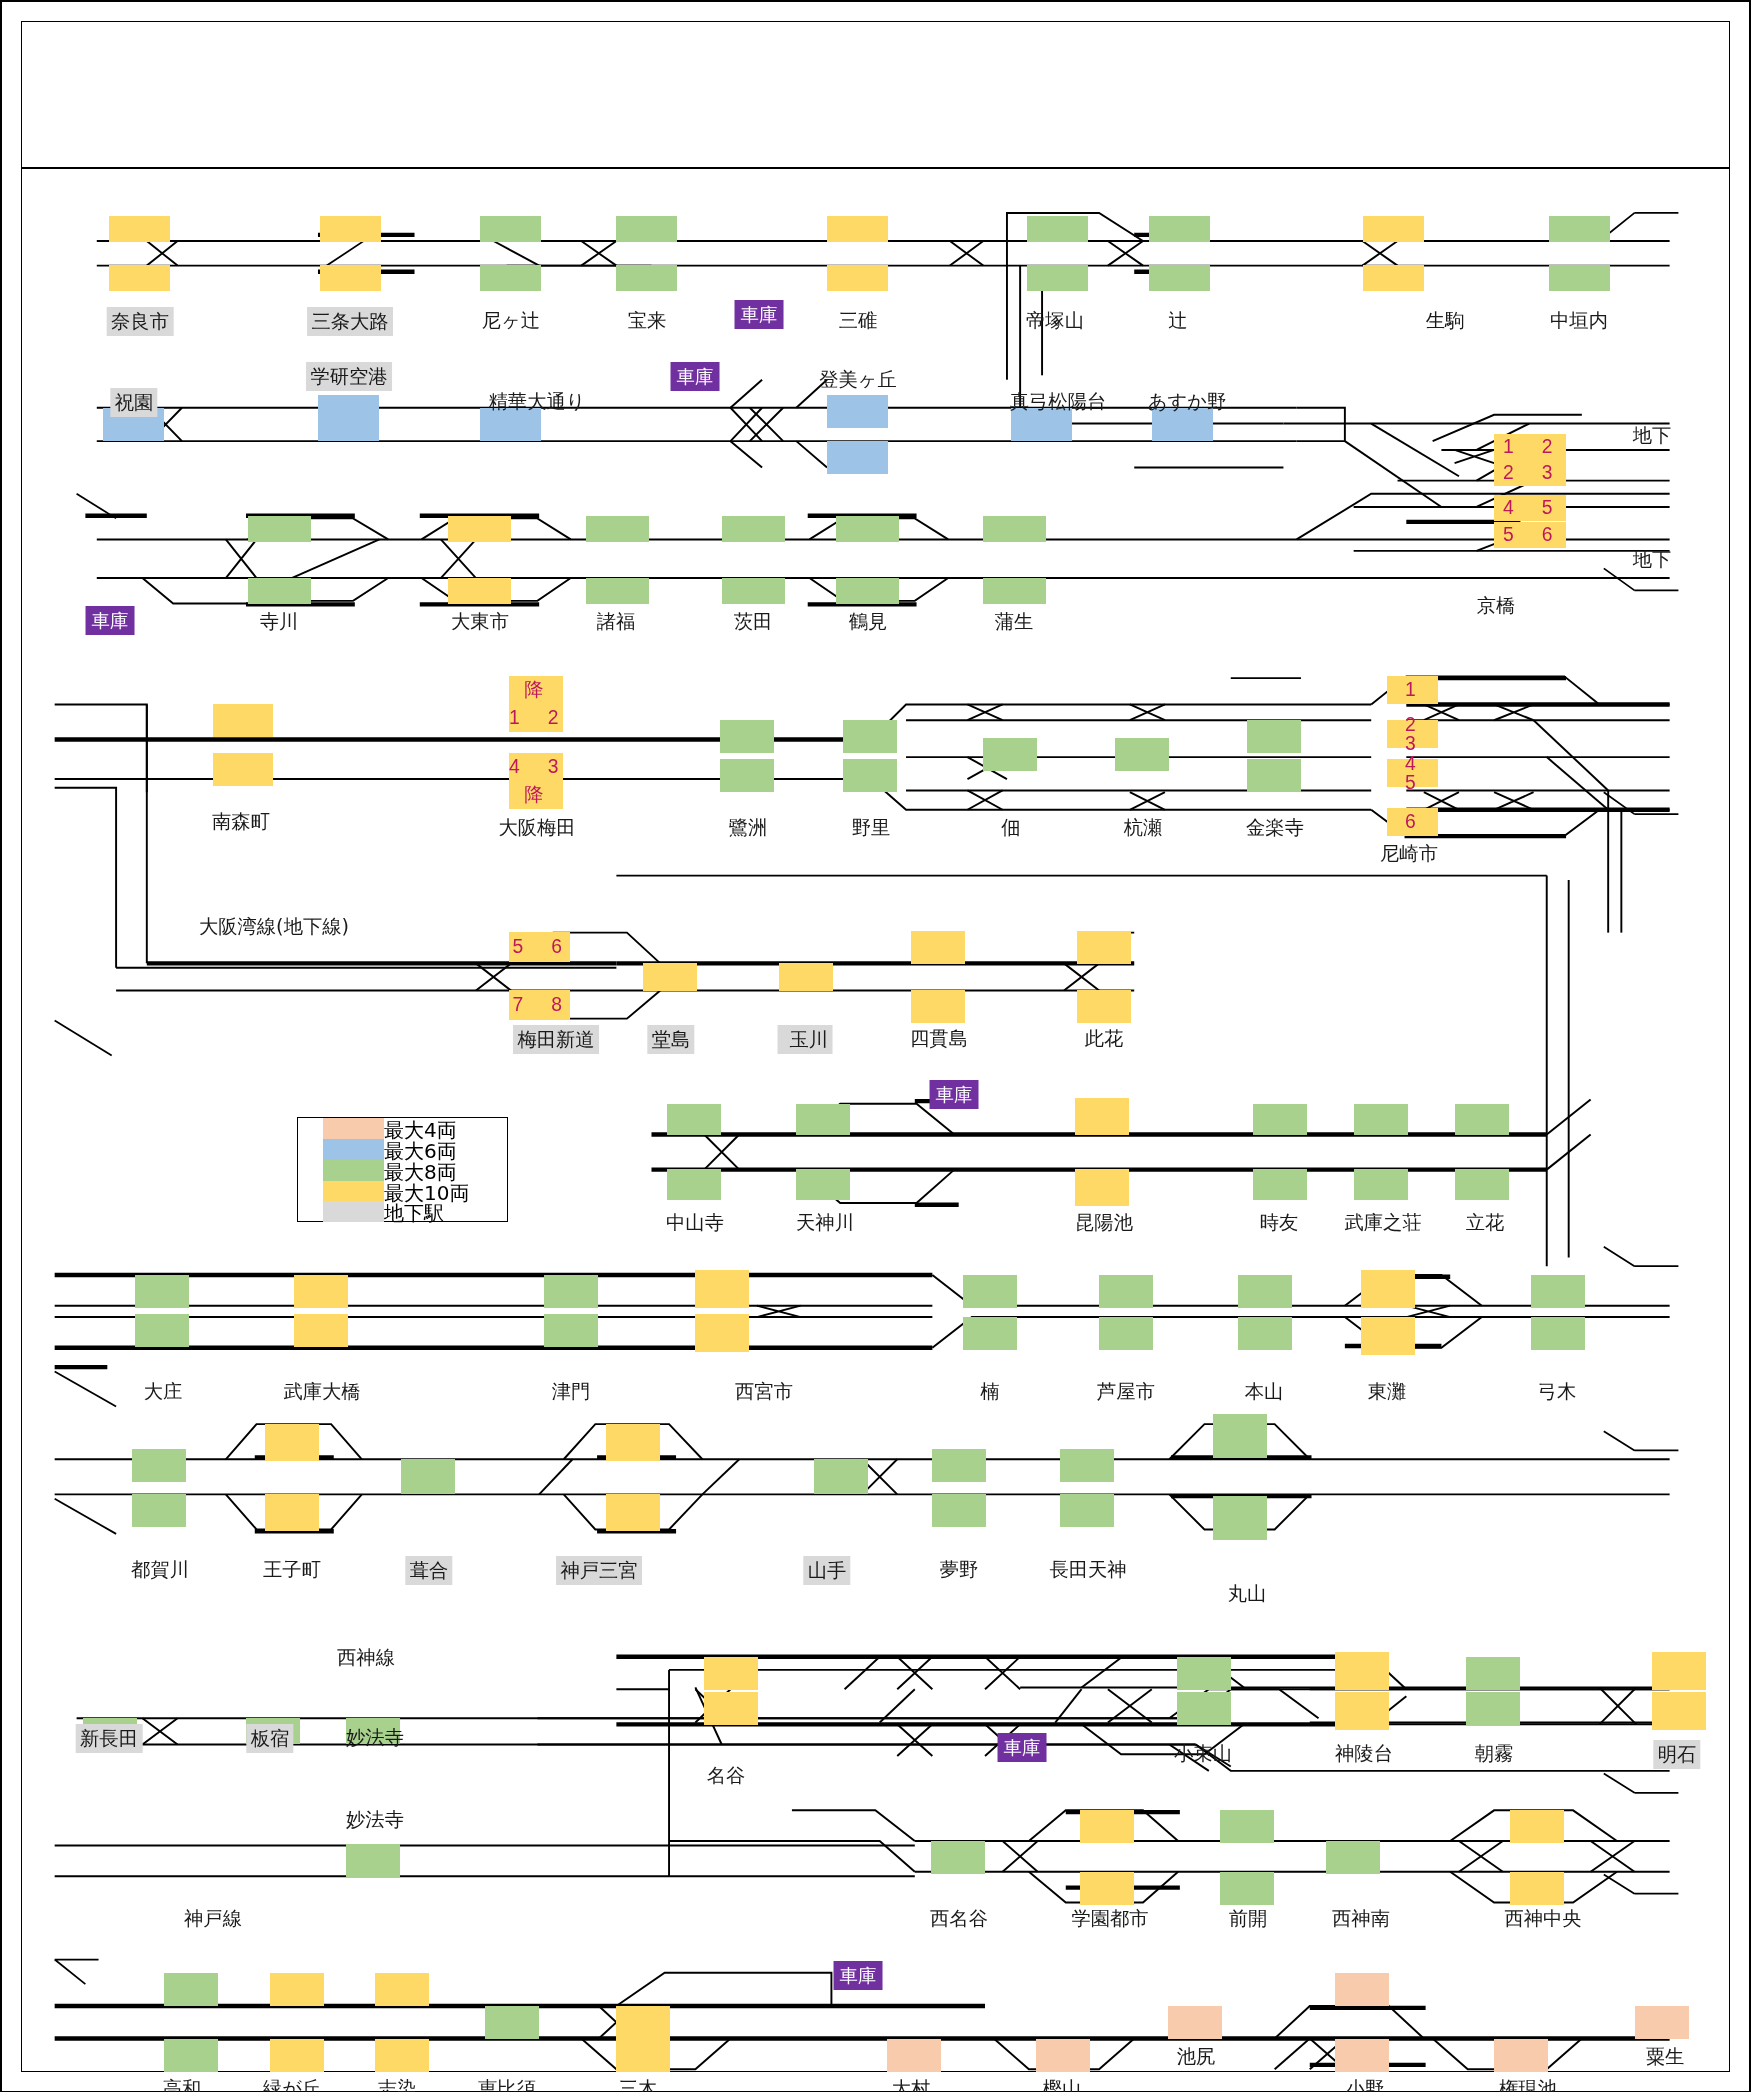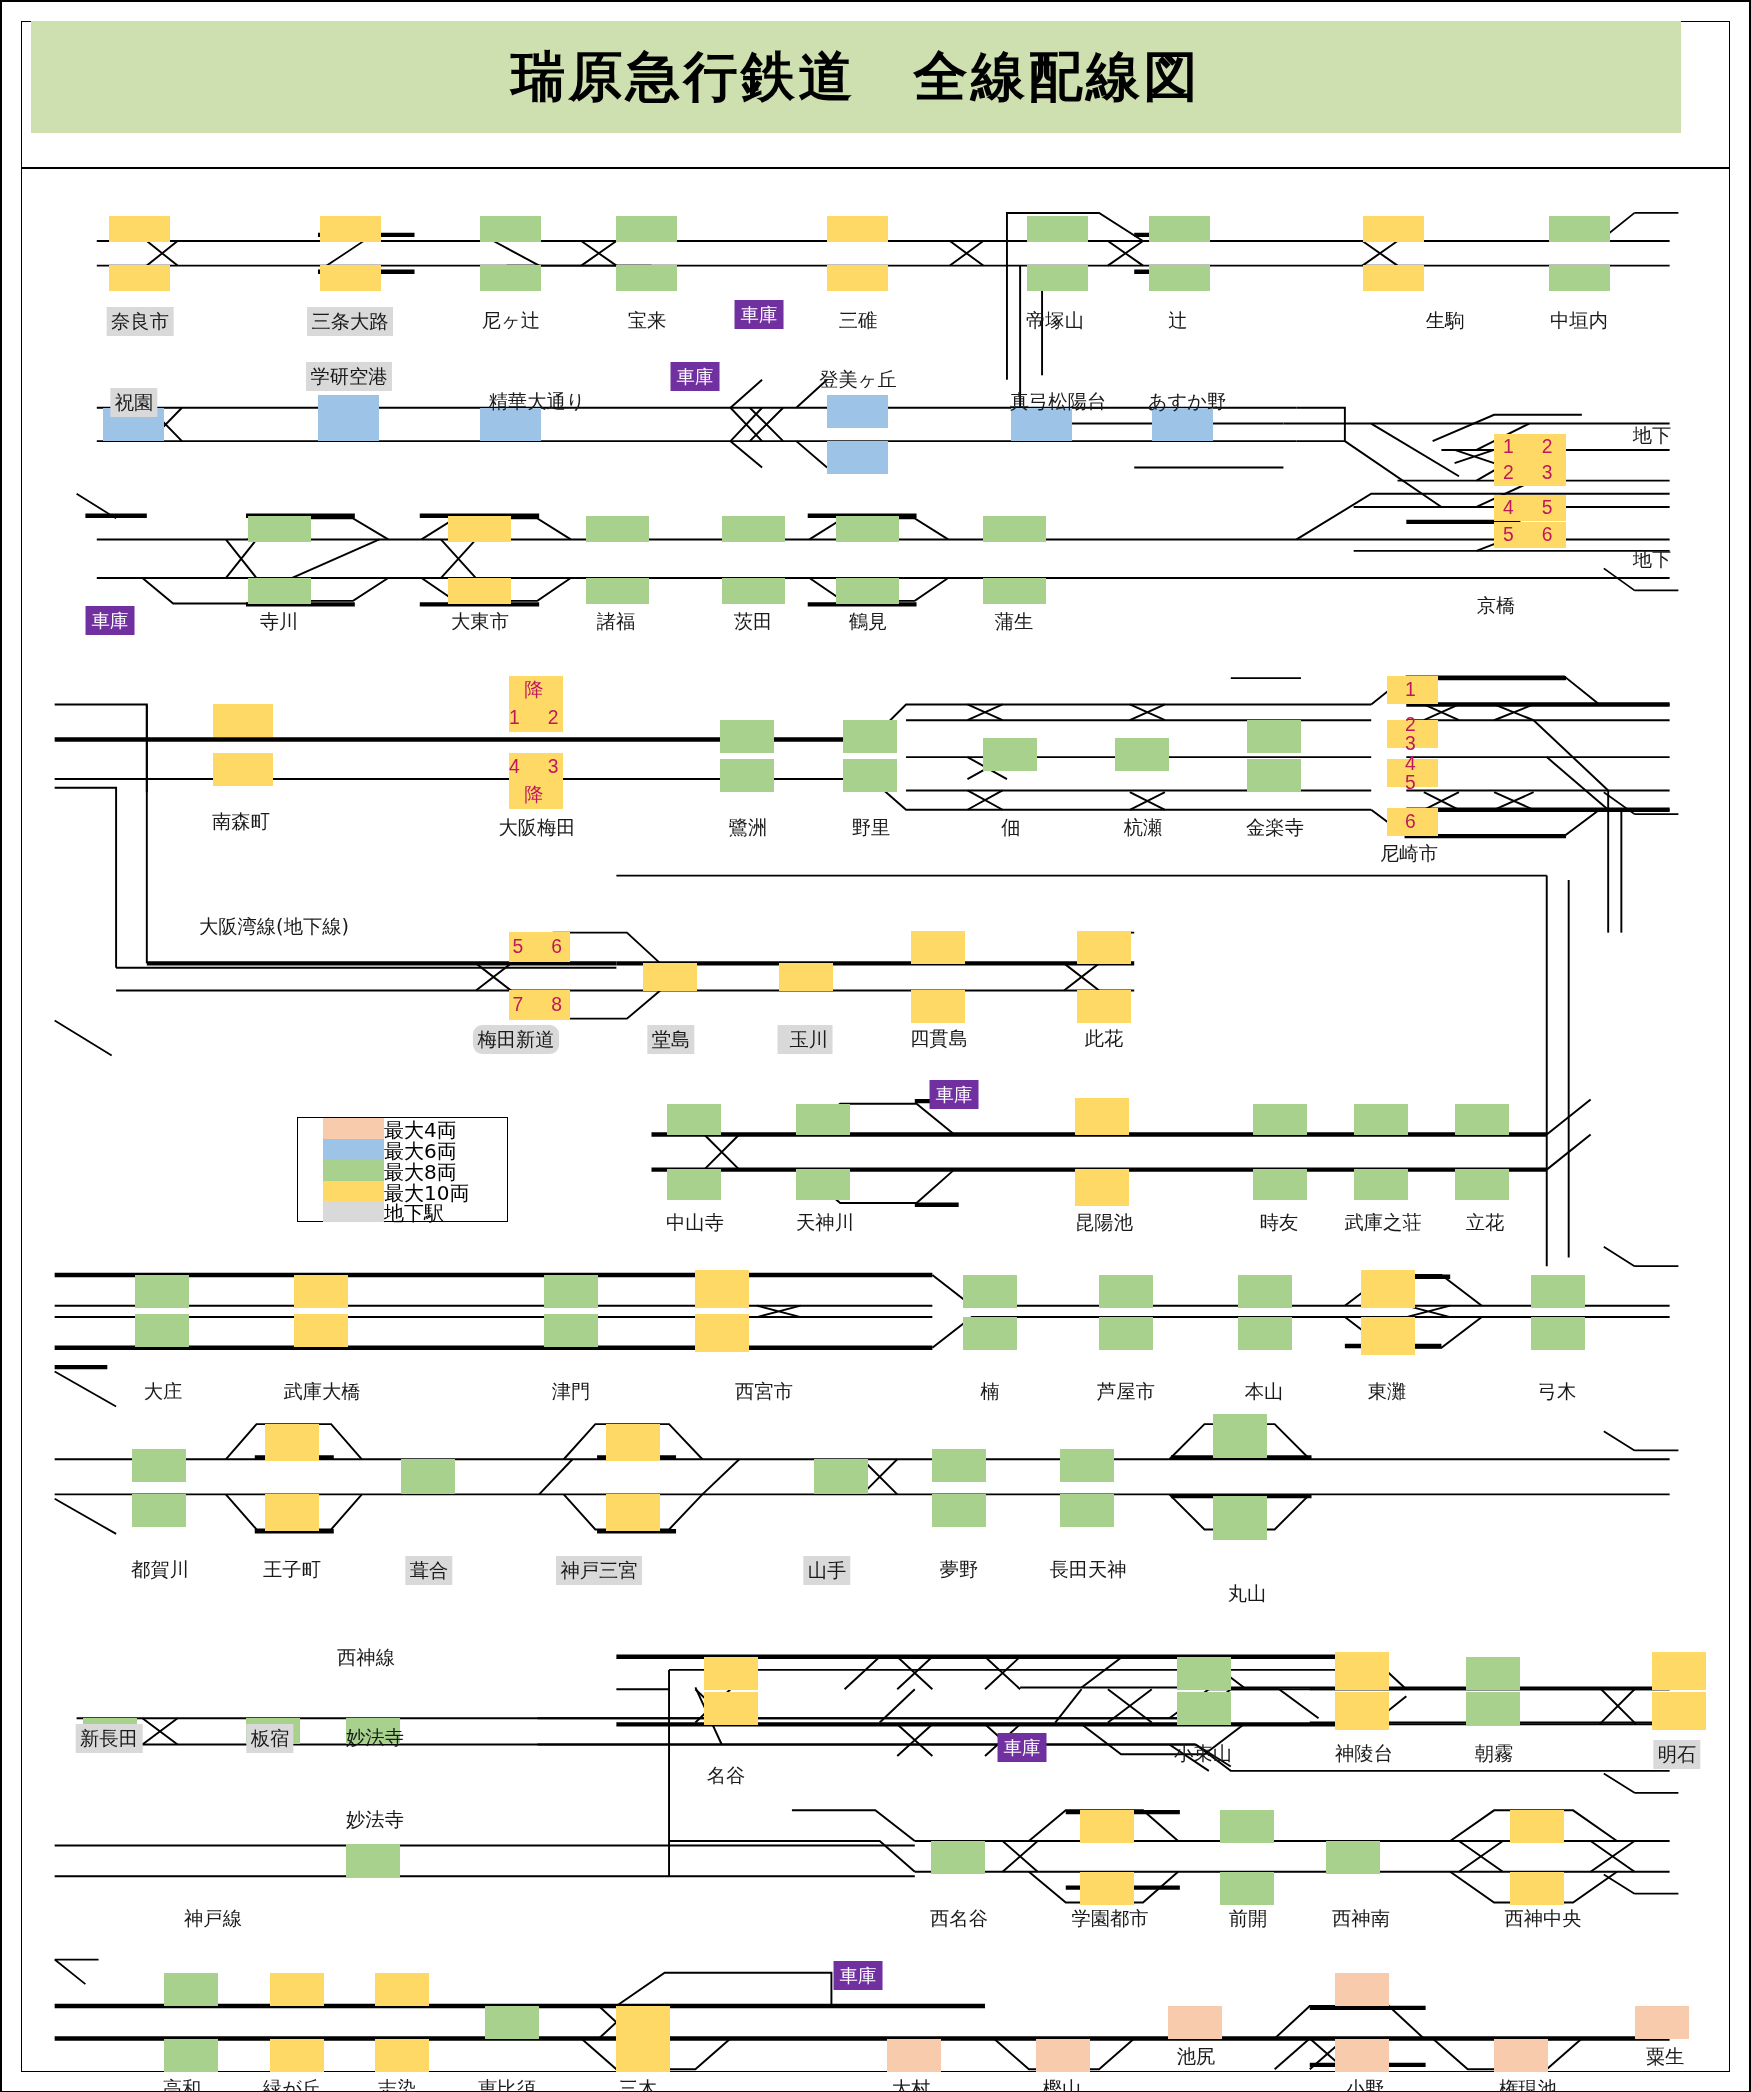--- a/index.html
+++ b/index.html
@@ -89,23 +89,20 @@
   .lgrow { position:absolute; left:0; width:100%; height:21px; }
   .lgsw  { position:absolute; left:24.6px; width:61px; height:21px; }
   .lglab { position:absolute; left:86px; top:-0.9px; font-size:20px; white-space:nowrap; }
 </style>
 </head>
 <body>
 
 <div id="page">
   <div id="inner"></div>
 
-  <div id="title-banner">
-    <div id="title-text">瑞原急行鉄道　全線配線図</div>
-  </div>
   <div id="title-rule"></div>
 
   <div id="diagram">
   <svg width="1751" height="2093" xmlns="http://www.w3.org/2000/svg" viewBox="0 0 1995 2384">
     <g stroke="#000" fill="none" stroke-width="2.2">
 
       <path d="M1860,240 L1910,240 M1860,240 L1825,268" stroke-width="2"></path>
       <line x1="108" y1="272" x2="1900" y2="272"></line>
       <line x1="108" y1="300" x2="1900" y2="300"></line>
       <path d="M165,272 L200,300 M200,272 L165,300"></path>
@@ -540,21 +537,21 @@
   <div class="slabel" style="left:535px;  top:812px;">大阪梅田</div>
   <div class="slabel" style="left:746px;  top:812px;">鷺洲</div>
   <div class="slabel" style="left:869px;  top:812px;">野里</div>
   <div class="slabel" style="left:1009px; top:812px;">佃</div>
   <div class="slabel" style="left:1141px; top:812px;">杭瀬</div>
   <div class="slabel" style="left:1273px; top:812px;">金楽寺</div>
   <div class="slabel" style="left:1407px; top:838px;">尼崎市</div>
 
   <div class="note" style="left:272px; top:911px;">大阪湾線(地下線)</div>
 
-  <div class="slabel ug" style="left:514px;  top:1023px;border-radius:9px;">梅田新道</div>
+  <div class="slabel ug" style="left:554px;  top:1023px;">梅田新道</div>
   <div class="slabel ug" style="left:669px;  top:1023px;">堂島</div>
   <div class="slabel ug" style="left:803px;  top:1023px;padding-left:12px;">玉川</div>
   <div class="slabel" style="left:937px; top:1023px;">四貫島</div>
   <div class="slabel" style="left:1102px; top:1023px;">此花</div>
 
   <div class="slabel" style="left:693px;  top:1207px;">中山寺</div>
   <div class="slabel" style="left:823px;  top:1207px;">天神川</div>
   <div class="slabel" style="left:1102px; top:1207px;">昆陽池</div>
   <div class="slabel" style="left:1277px; top:1207px;">時友</div>
   <div class="slabel" style="left:1381px; top:1207px;">武庫之荘</div>

